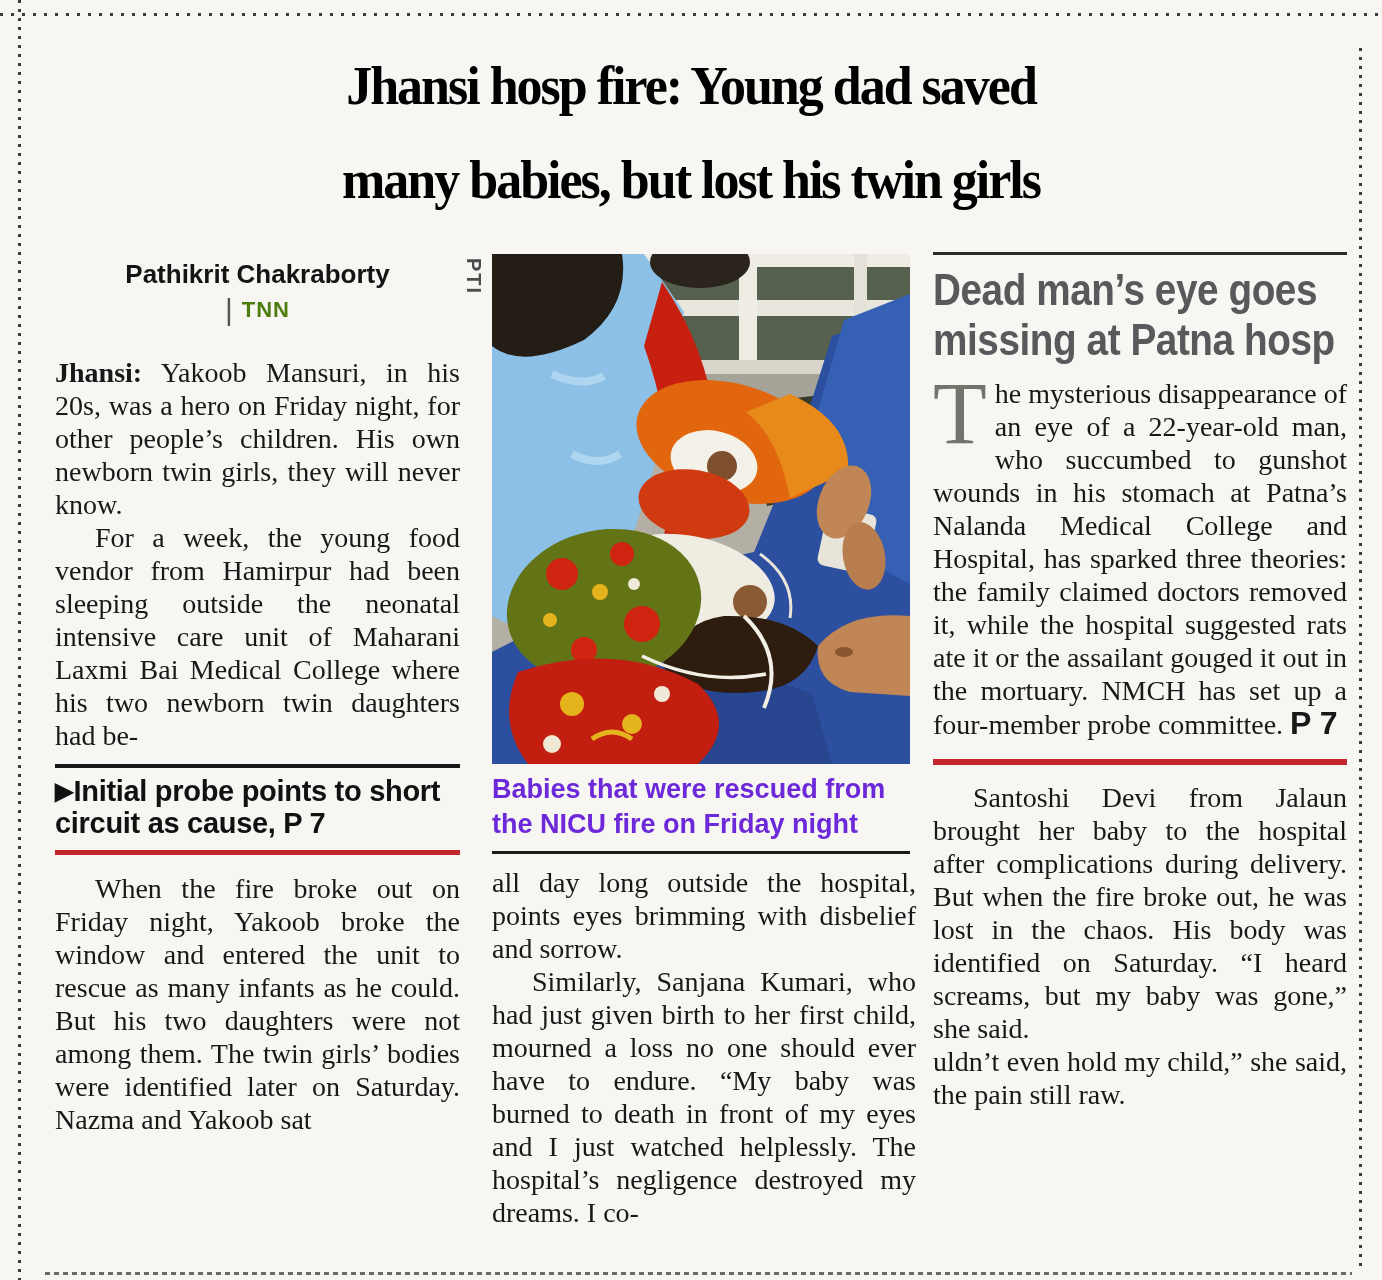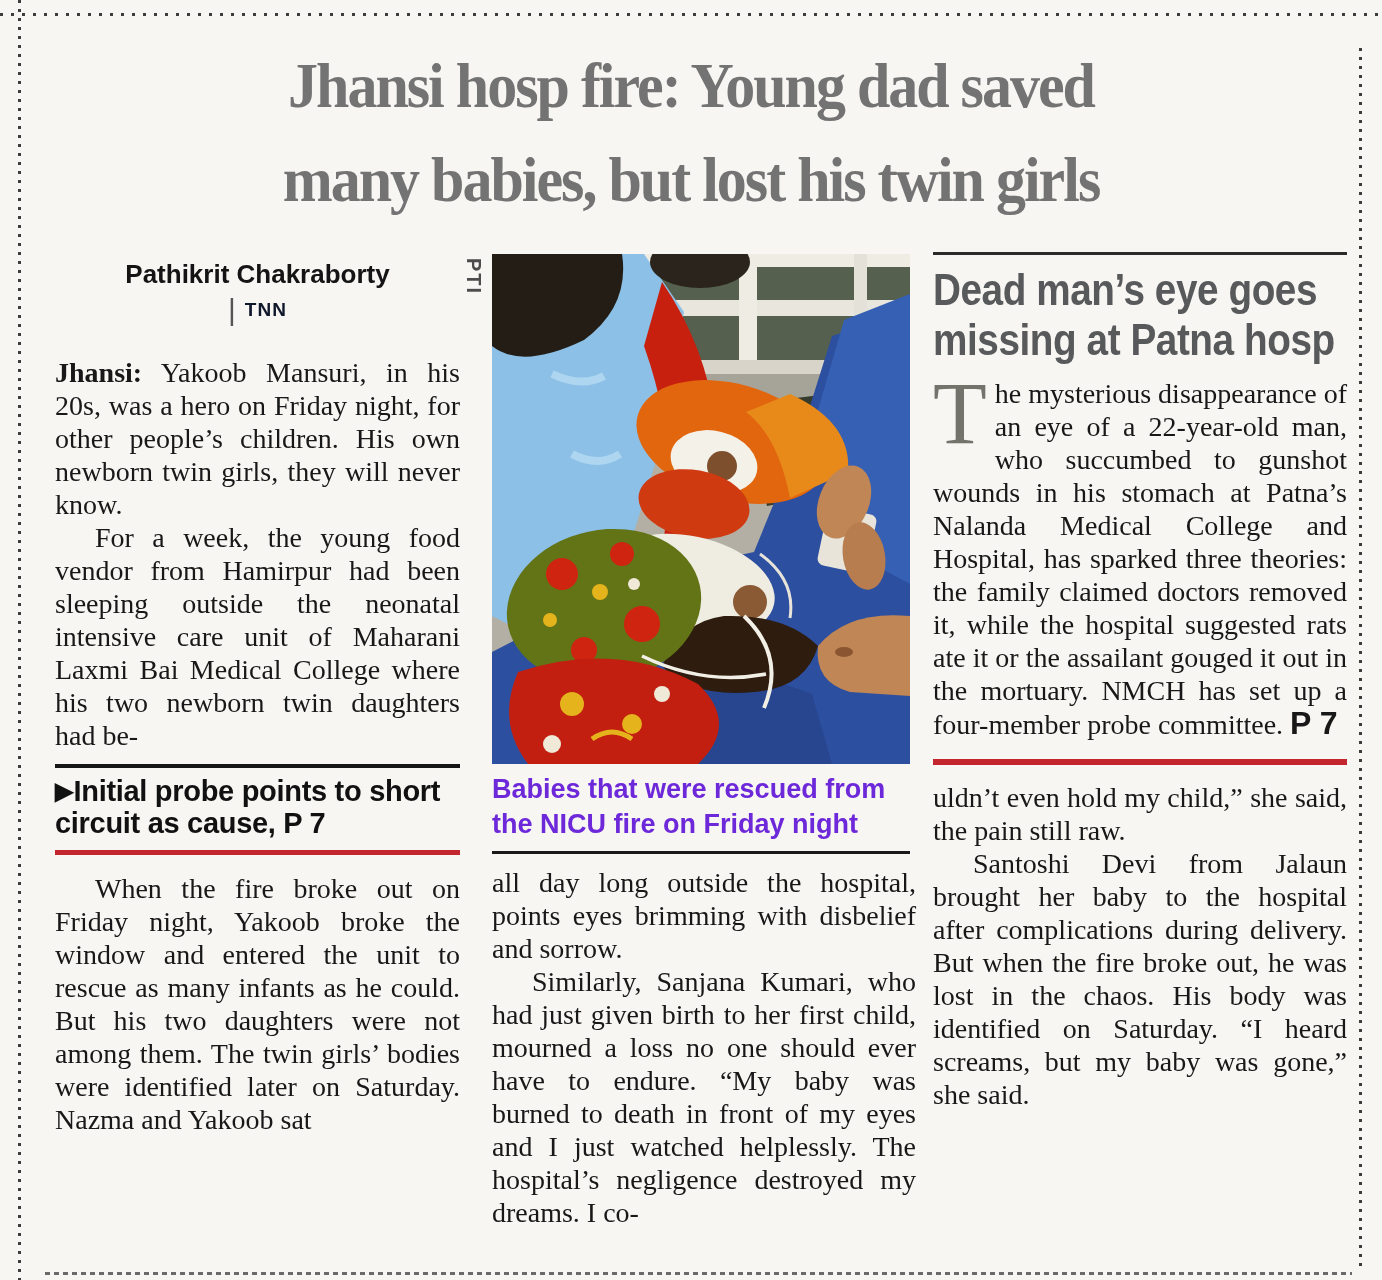--- a/index.html
+++ b/index.html
@@ -23,31 +23,31 @@
     background:repeating-linear-gradient(to right,#3c3c3c 0 3px,transparent 3px 11px);}
   .b-left{position:absolute;left:18px;top:0;bottom:0;width:3px;
     background:repeating-linear-gradient(to bottom,#3c3c3c 0 3px,transparent 3px 9px);}
   .b-right{position:absolute;left:1359px;top:48px;bottom:8px;width:3px;
     background:repeating-linear-gradient(to bottom,#3c3c3c 0 3px,transparent 3px 9px);}
   .b-bottom{position:absolute;left:45px;right:30px;bottom:5px;height:3px;
     background:repeating-linear-gradient(to right,#6a6a6a 0 5px,transparent 5px 9px);}
 
   .headline{
     position:absolute;left:40px;top:36px;width:1302px;
-    text-align:center;font-weight:700;font-size:60px;line-height:94px;
-    letter-spacing:-2px;color:#737373;
+    text-align:center;font-weight:700;font-size:52px;line-height:94px;
+    letter-spacing:-2px;color:#000000;
     font-family:"Liberation Serif",serif;
   }
   .headline span{display:block;transform:scaleY(1.06);transform-origin:top;}
 
   .byline{position:absolute;left:55px;top:256px;width:405px;text-align:center;
     font-family:"Liberation Sans",sans-serif;font-weight:700;font-size:26px;line-height:36px;color:#141414;}
   .byline-row2{display:flex;justify-content:center;align-items:center;gap:9px;}
   .byline-sep{font-weight:400;color:#555;font-size:30px;line-height:30px;}
-  .byline-agency{font-size:19px;letter-spacing:1px;color:#0f172a;}
+  .byline-agency{font-size:22px;letter-spacing:1px;color:#4d7c0f;}
 
   .serif-body{font-size:28px;line-height:33px;text-align:justify;color:#181818;}
   .serif-body .para{margin:0;}
   .indent{text-indent:40px;}
   .lead-in{font-weight:700;}
 
   .col1-top{position:absolute;left:55px;top:356px;width:405px;}
   .probe-box{
     position:absolute;left:55px;top:764px;width:405px;
     border-top:4px solid #161616;border-bottom:5px solid var(--accent-red);
@@ -202,18 +202,18 @@
   </div>
 
   <div class="sidebar">
     <div class="sidebar-toprule"></div>
     <h2 class="sidebar-headline">Dead man’s eye goes missing at Patna hosp</h2>
     <div class="serif-body sidebar-body">
       <p class="para"><span class="dropcap">T</span><span>he mysterious disappearance of an eye of a 22-year-old man, who succumbed to gunshot wounds in his stomach at Patna’s Nalanda Medical College and Hospital, has sparked three theories: the family claimed doctors removed it, while the hospital suggested rats ate it or the assailant gouged it out in the mortuary. NMCH has set up a four-member probe committee.</span> <span class="pageref">P 7</span></p>
     </div>
     <div class="sidebar-redrule"></div>
     <div class="serif-body">
+      <p class="para indent">Santoshi Devi from Jalaun brought her baby to the hospital after complications during delivery. But when the fire broke out, he was lost in the chaos. His body was identified on Saturday. “I heard screams, but my baby was gone,” she said.</p>
       <p class="para">uldn’t even hold my child,” she said, the pain still raw.</p>
-      <p class="para indent">Santoshi Devi from Jalaun brought her baby to the hospital after complications during delivery. But when the fire broke out, he was lost in the chaos. His body was identified on Saturday. “I heard screams, but my baby was gone,” she said.</p>
     </div>
   </div>
 
 </div>
 
 </body></html>

